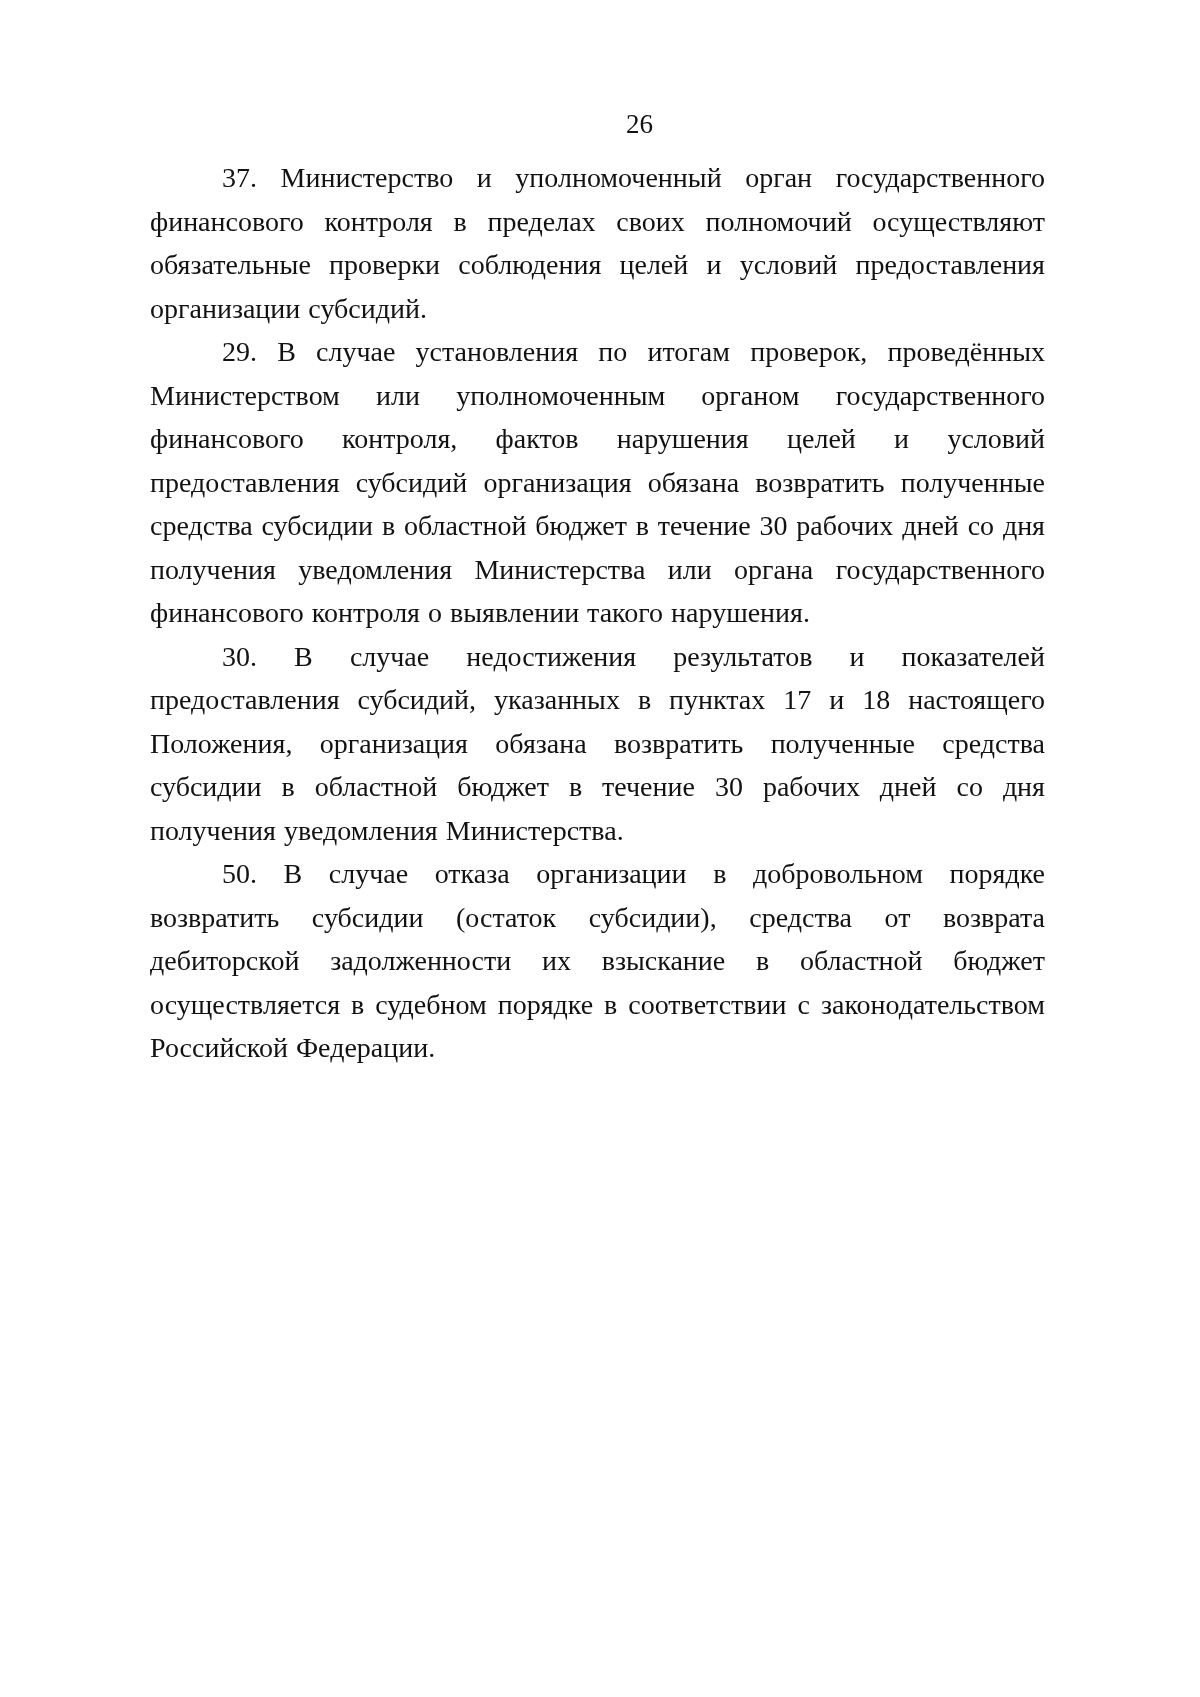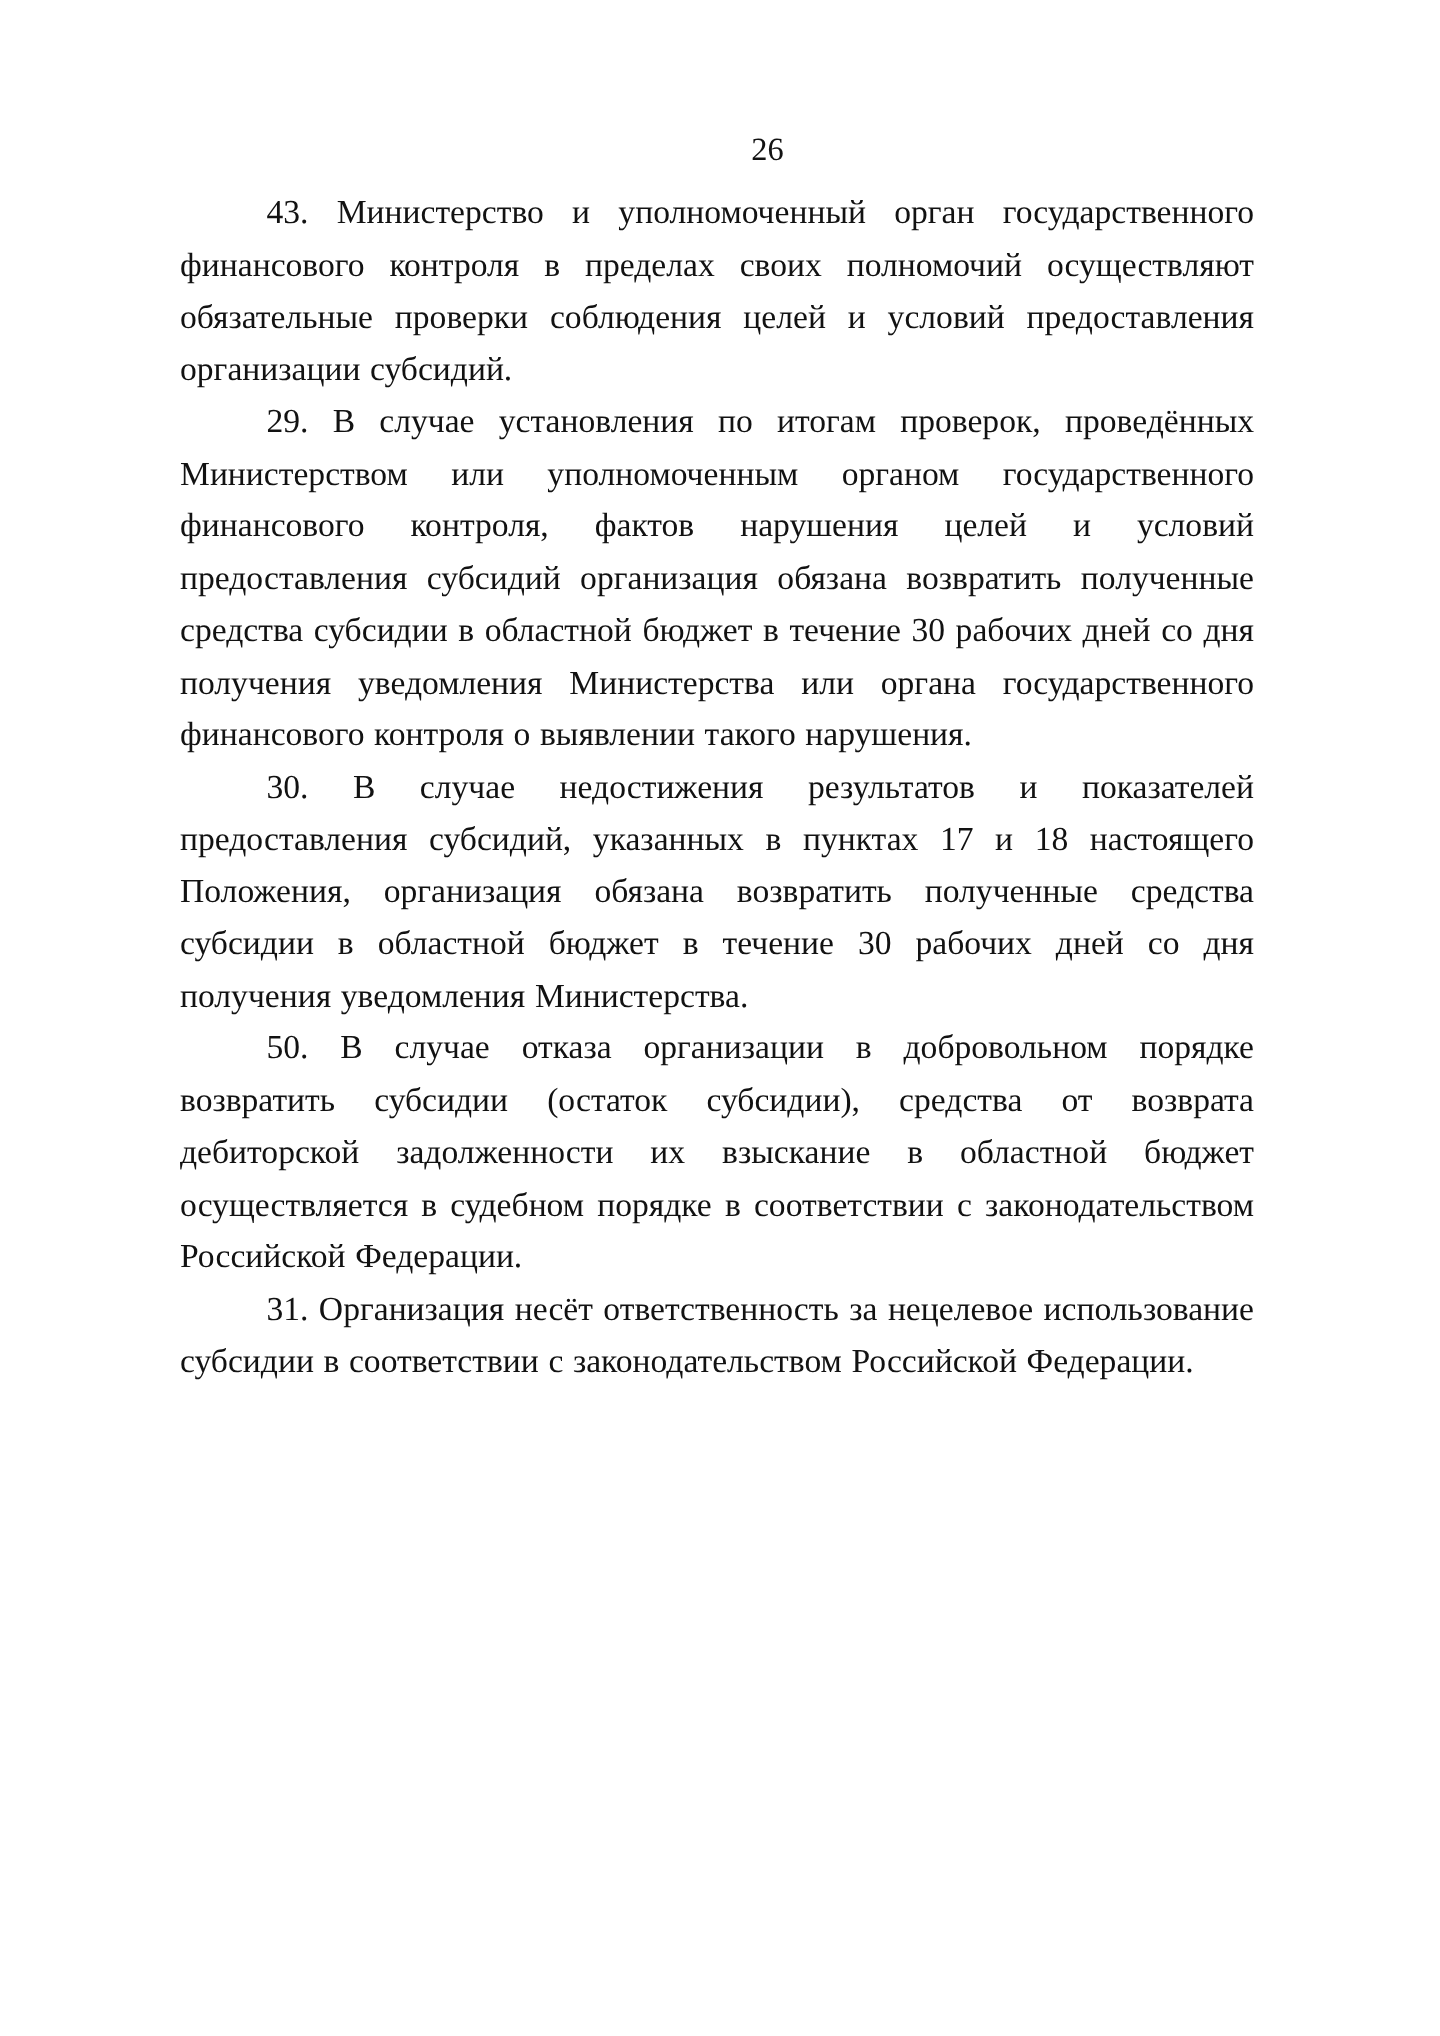--- a/index.html
+++ b/index.html
@@ -35,19 +35,18 @@
     word-spacing: 1px;
   }
 </style>
 </head>
 <body>
 
 <div class="page">
   <div class="page-number">26</div>
 
   <div class="body-text">
-    <p>43. Министерство и уполномоченный орган государственного финансового контроля в пределах своих полномочий осуществляют обязательные проверки соблюдения целей и условий предоставления организации субсидий.</p>
+    <p>37. Министерство и уполномоченный орган государственного финансового контроля в пределах своих полномочий осуществляют обязательные проверки соблюдения целей и условий предоставления организации субсидий.</p>
     <p>29. В случае установления по итогам проверок, проведённых Министерством или уполномоченным органом государственного финансового контроля, фактов нарушения целей и условий предоставления субсидий организация обязана возвратить полученные средства субсидии в областной бюджет в течение 30 рабочих дней со дня получения уведомления Министерства или органа государственного финансового контроля о выявлении такого нарушения.</p>
     <p>30. В случае недостижения результатов и показателей предоставления субсидий, указанных в пунктах 17 и 18 настоящего Положения, организация обязана возвратить полученные средства субсидии в областной бюджет в течение 30 рабочих дней со дня получения уведомления Министерства.</p>
     <p>50. В случае отказа организации в добровольном порядке возвратить субсидии (остаток субсидии), средства от возврата дебиторской задолженности их взыскание в областной бюджет осуществляется в судебном порядке в соответствии с законодательством Российской Федерации.</p>
-    <p>31. Организация несёт ответственность за нецелевое использование субсидии в соответствии с законодательством Российской Федерации.</p>
   </div>
 </div>
 
 </body></html>

